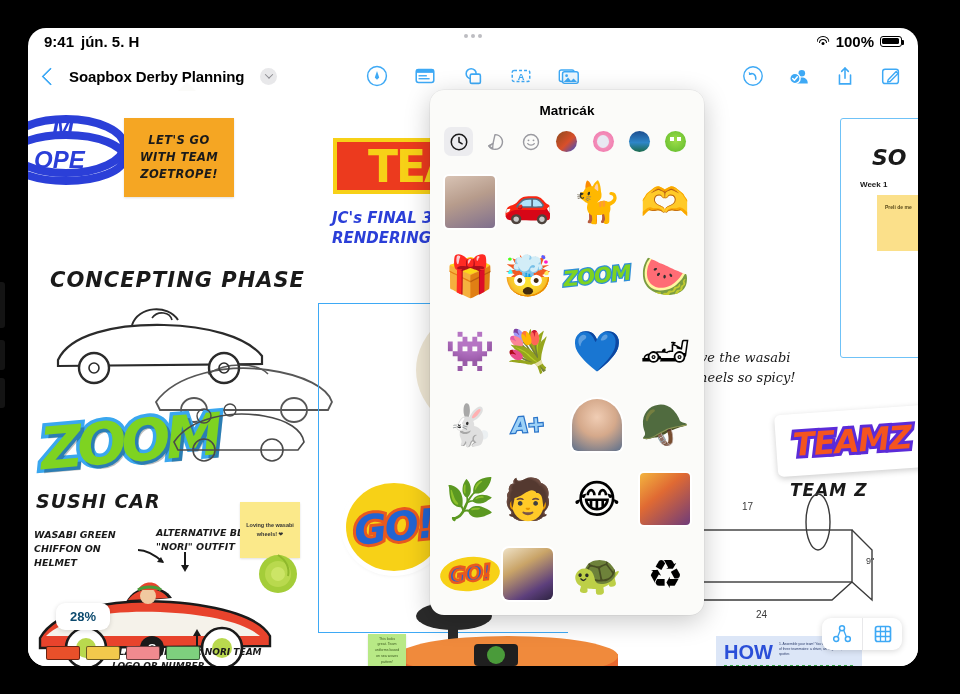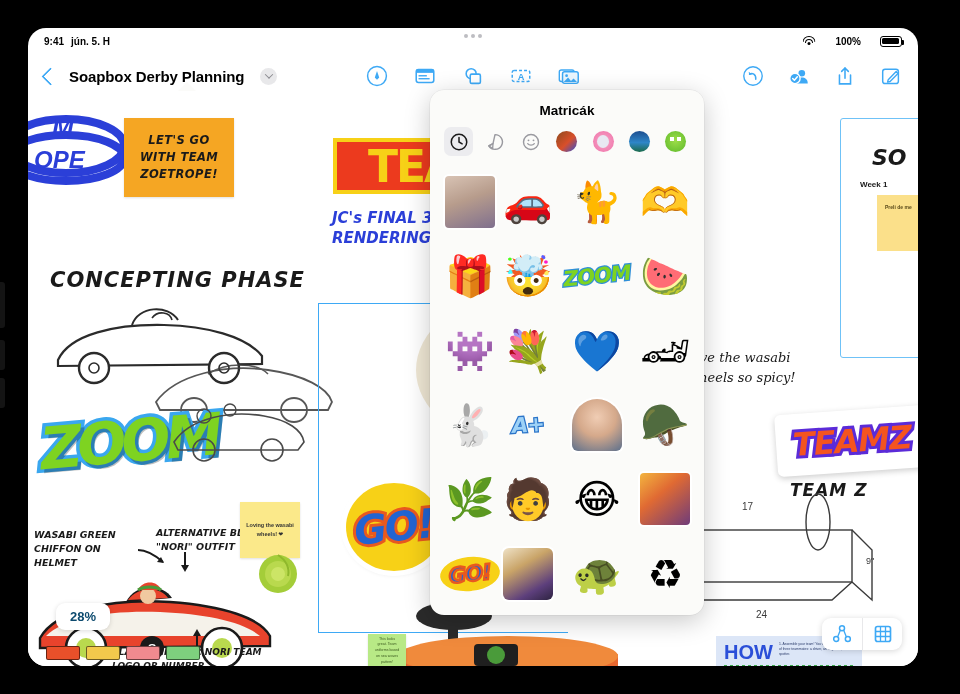--- a/index.html
+++ b/index.html
@@ -29,26 +29,26 @@
     border-radius: 18px;
     overflow: hidden;
   }
 
   
   #statusbar {
     position: absolute; left: 0; top: 0;
     width: 100%; height: 26px;
     display: flex; align-items: center;
     padding: 0 16px;
-    font-size: 10px; font-weight: bold; color: #000;
+    font-size: 15px; font-weight: bold; color: #000;
     z-index: 40;
   }
   #status-left { display: flex; gap: 7px; align-items: center; }
   #status-spacer { flex: 1; }
-  #status-right { display: flex; gap: 19px; align-items: center; }
+  #status-right { display: flex; gap: 6px; align-items: center; }
   .wifi-ico { width: 14px; height: 11px; position: relative; display:inline-block;}
   .wifi-ico i {
     position: absolute; border: 1.6px solid #000; border-bottom: none;
     border-radius: 50% 50% 0 0 / 100% 100% 0 0; left: 50%; transform: translateX(-50%);
   }
   .wifi-ico i:nth-child(1){ width: 13px; height: 6px; top: 0; }
   .wifi-ico i:nth-child(2){ width: 8px; height: 4px; top: 3px; }
   .wifi-ico i:nth-child(3){ width: 3px; height: 3px; top: 6.5px; background:#000; border-radius:50%; border:none;}
   .batt { width: 22px; height: 11px; border: 1.3px solid #000; border-radius: 3px; position: relative; }
   .batt::after { content:""; position:absolute; right:-3.2px; top:3px; width:2px; height:5px; background:#000; border-radius:0 1px 1px 0;}
@@ -374,20 +374,21 @@
         </svg>
       </div>
 
       <div class="cv" style="left:12px; top:310px; width:170px; height:95px;">
         <div style="font-family:'DejaVu Sans',sans-serif; font-weight:bold; font-style:italic;
                     font-size:58px; letter-spacing:-5px; color:#7ed321;
                     -webkit-text-stroke:7px #3aa7ef; paint-order:stroke fill;
                     transform:rotate(-5deg); text-shadow:3px 4px 0 rgba(0,0,0,.25);">ZOOM</div>
       </div>
 
+      <div class="cv hand" style="left:8px; top:392px; font-size:19px; letter-spacing:1px; z-index:2;">SUSHI CAR</div>
 
       <div class="cv" style="left:140px; top:300px; width:140px; height:70px;">
         <svg viewBox="0 0 140 70" style="width:100%;height:100%">
           <path d="M6 44 C22 20 62 12 96 18 C120 22 134 32 136 44 L130 52 L10 52 Z" fill="none" stroke="#4a4a4a" stroke-width="1.6"></path>
           <circle cx="36" cy="52" r="11" fill="none" stroke="#4a4a4a" stroke-width="1.6"></circle>
           <circle cx="104" cy="52" r="11" fill="none" stroke="#4a4a4a" stroke-width="1.6"></circle>
           <circle cx="36" cy="18" r="7" fill="none" stroke="#4a4a4a" stroke-width="1.4"></circle>
           <circle cx="62" cy="12" r="6" fill="none" stroke="#4a4a4a" stroke-width="1.4"></circle>
         </svg>
       </div>

